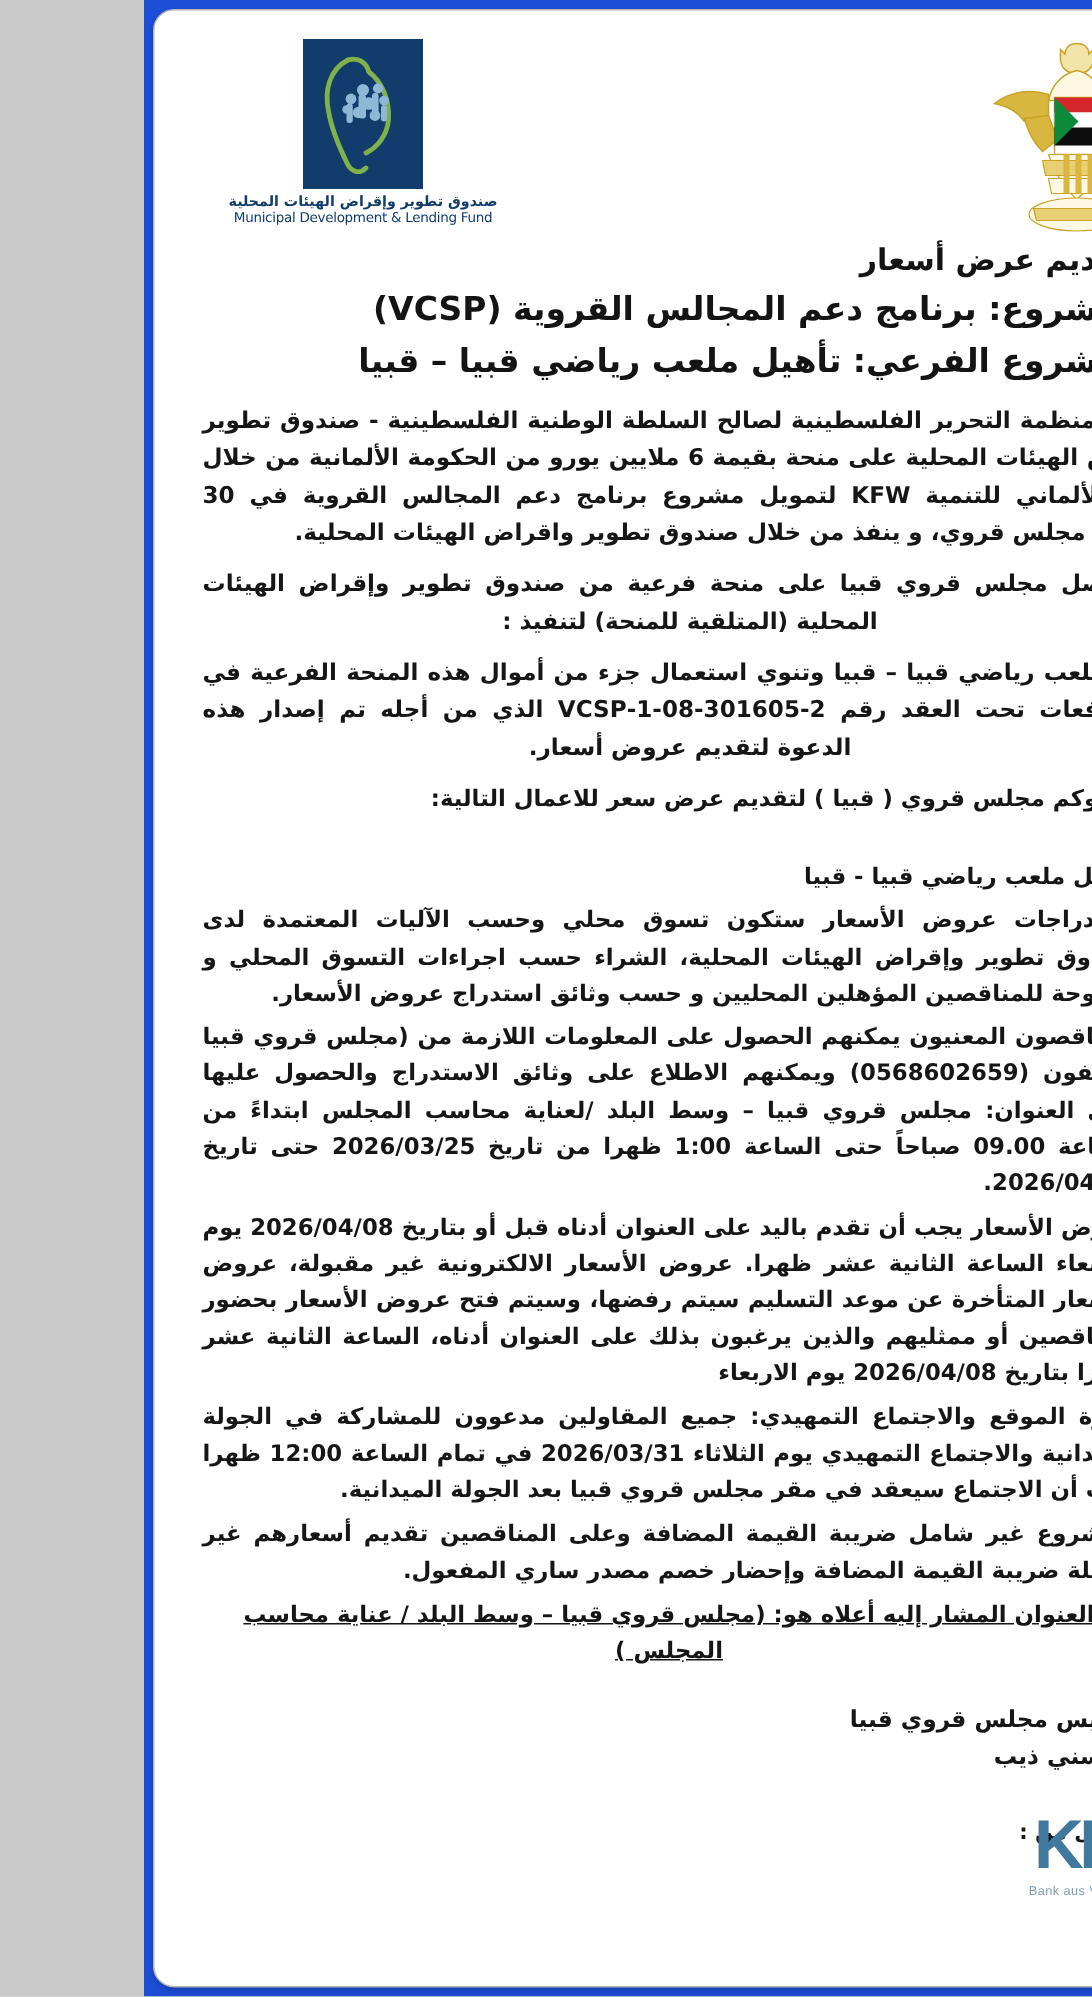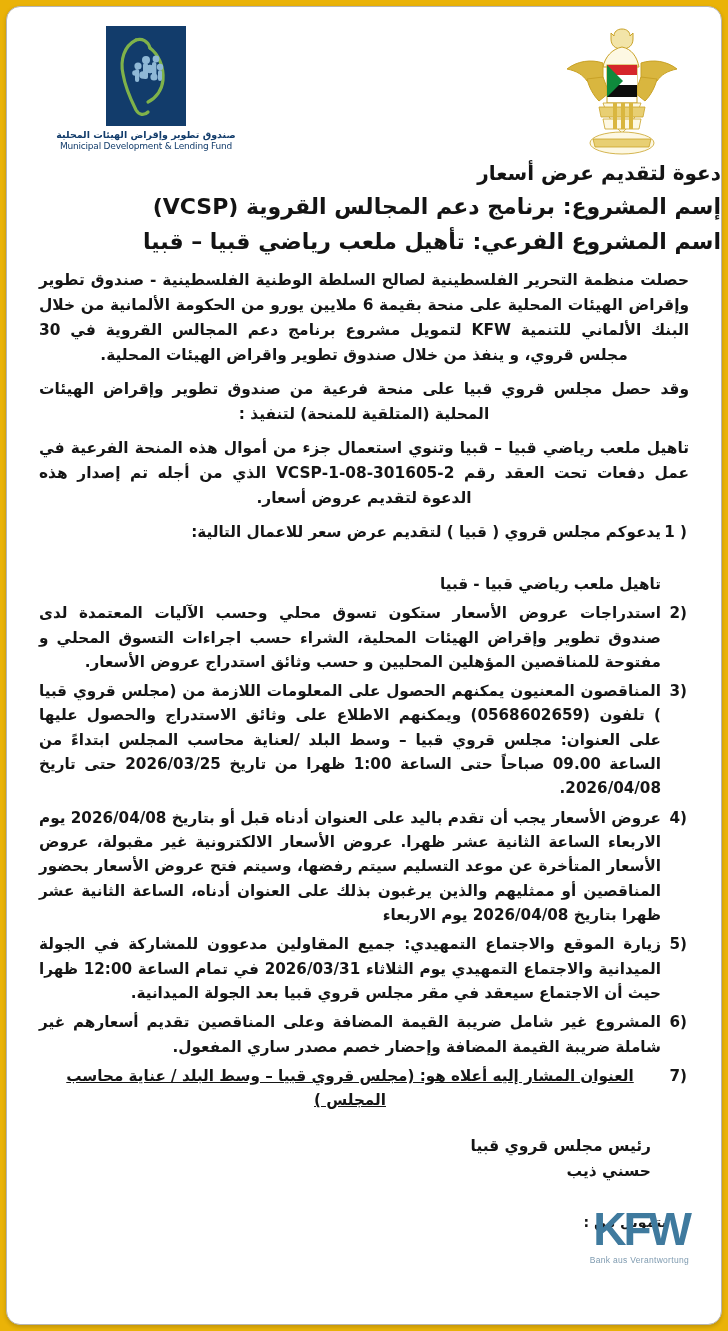--- a/index.html
+++ b/index.html
@@ -6,23 +6,23 @@
 
   html, body {
     width: 728px;
     height: 1331px;
     background: #c9c9c9;
     font-family: "DejaVu Sans", "Liberation Sans", sans-serif;
   }
 
   #page {
     position: relative;
-    width: 728px;
+    width: 632px;
     height: 1331px;
-    background: #eab308;
+    background: #1d4ed8;
     overflow: hidden;
   }
 
   .card {
     position: absolute;
     left: 6px;
     top: 6px;
     width: 716px;
     height: 1319px;
     background: #ffffff;

